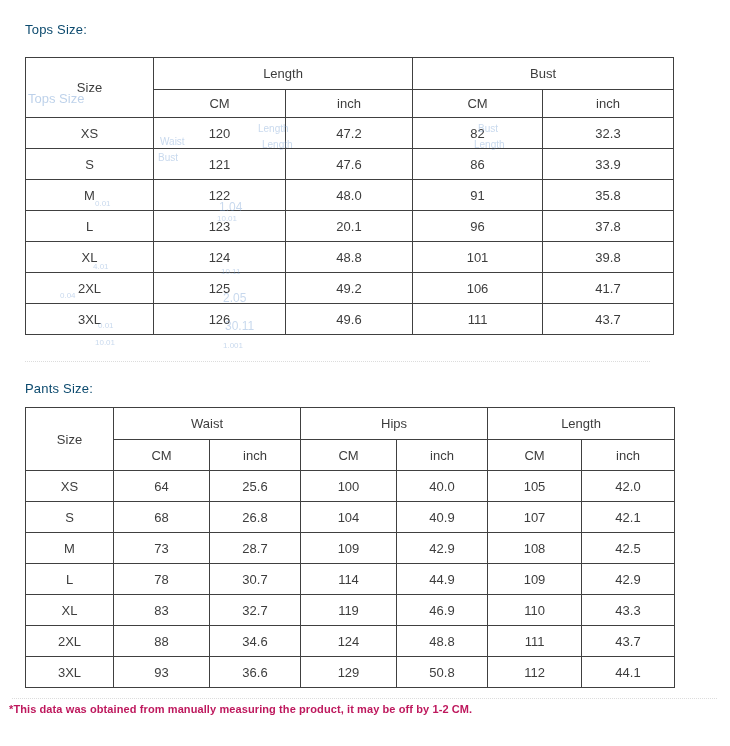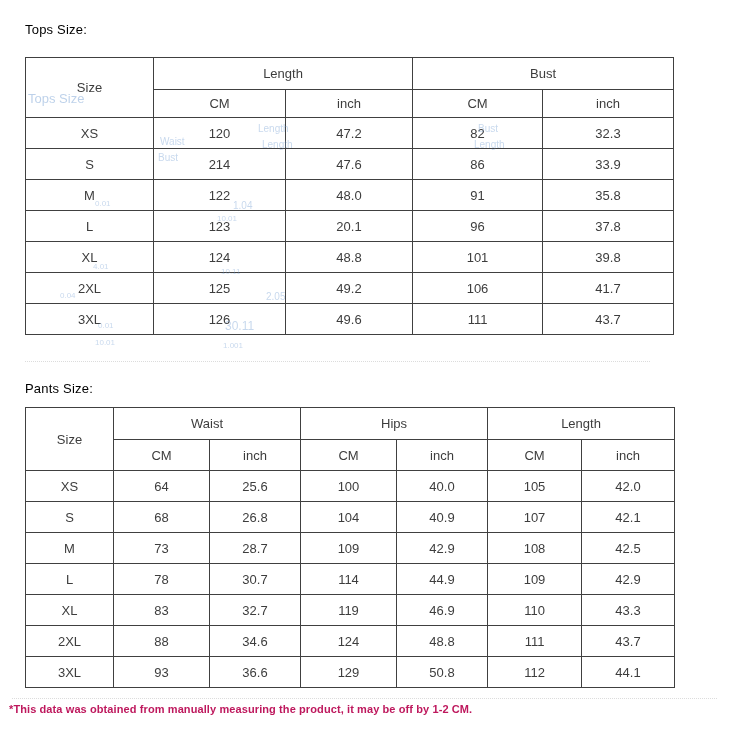--- a/index.html
+++ b/index.html
@@ -8,21 +8,21 @@
     background: #ffffff;
     font-family: "Liberation Sans", "DejaVu Sans", sans-serif;
     color: #3d3d3d;
     position: relative;
     overflow: hidden;
   }
   .section-title {
     position: absolute;
     left: 25px;
     font-size: 13px;
-    color: #000000;
+    color: #0c4a6e;
     letter-spacing: 0.2px;
   }
   #tops-title  { top: 22px; }
   #pants-title { top: 381px; }
 
   table.size-table {
     position: absolute;
     left: 25px;
     border-collapse: collapse;
     table-layout: fixed;
@@ -76,26 +76,26 @@
     pointer-events: none;
   }
   #wm-0  { left: 28px;  top: 59px;  font-size: 13px; opacity: 0.45; margin-top: 32px; }
   #wm-1  { left: 160px; top: 136px; }
   #wm-2  { left: 158px; top: 152px; }
   #wm-3  { left: 258px; top: 123px; }
   #wm-4  { left: 262px; top: 139px; }
   #wm-5  { left: 478px; top: 123px; }
   #wm-6  { left: 474px; top: 139px; }
   #wm-7  { left: 95px;  top: 199px; font-size: 8px; }
-  #wm-8  { left: 233px; top: 200px; font-size: 10px; }
+  #wm-8  { left: 219px; top: 200px; font-size: 12px; }
   #wm-9  { left: 217px; top: 214px; font-size: 8px; }
   #wm-10 { left: 93px;  top: 262px; font-size: 8px; }
   #wm-11 { left: 221px; top: 267px; font-size: 8px; }
   #wm-12 { left: 60px;  top: 291px; font-size: 8px; }
-  #wm-13 { left: 223px; top: 291px; font-size: 10px; margin-left: 43px; }
+  #wm-13 { left: 223px; top: 291px; font-size: 12px; }
   #wm-14 { left: 98px;  top: 321px; font-size: 8px; }
   #wm-15 { left: 225px; top: 319px; font-size: 12px; }
   #wm-16 { left: 95px;  top: 338px; font-size: 8px; }
   #wm-17 { left: 223px; top: 341px; font-size: 8px; }
 </style>
 </head>
 <body>
 
 <div class="section-title" id="tops-title">Tops Size:</div>
 
@@ -121,21 +121,21 @@
     </tr>
     <tr class="data-row">
       <td>XS</td>
       <td>120</td>
       <td>47.2</td>
       <td>82</td>
       <td>32.3</td>
     </tr>
     <tr class="data-row">
       <td>S</td>
-      <td>214</td>
+      <td>121</td>
       <td>47.6</td>
       <td>86</td>
       <td>33.9</td>
     </tr>
     <tr class="data-row">
       <td>M</td>
       <td>122</td>
       <td>48.0</td>
       <td>91</td>
       <td>35.8</td>

